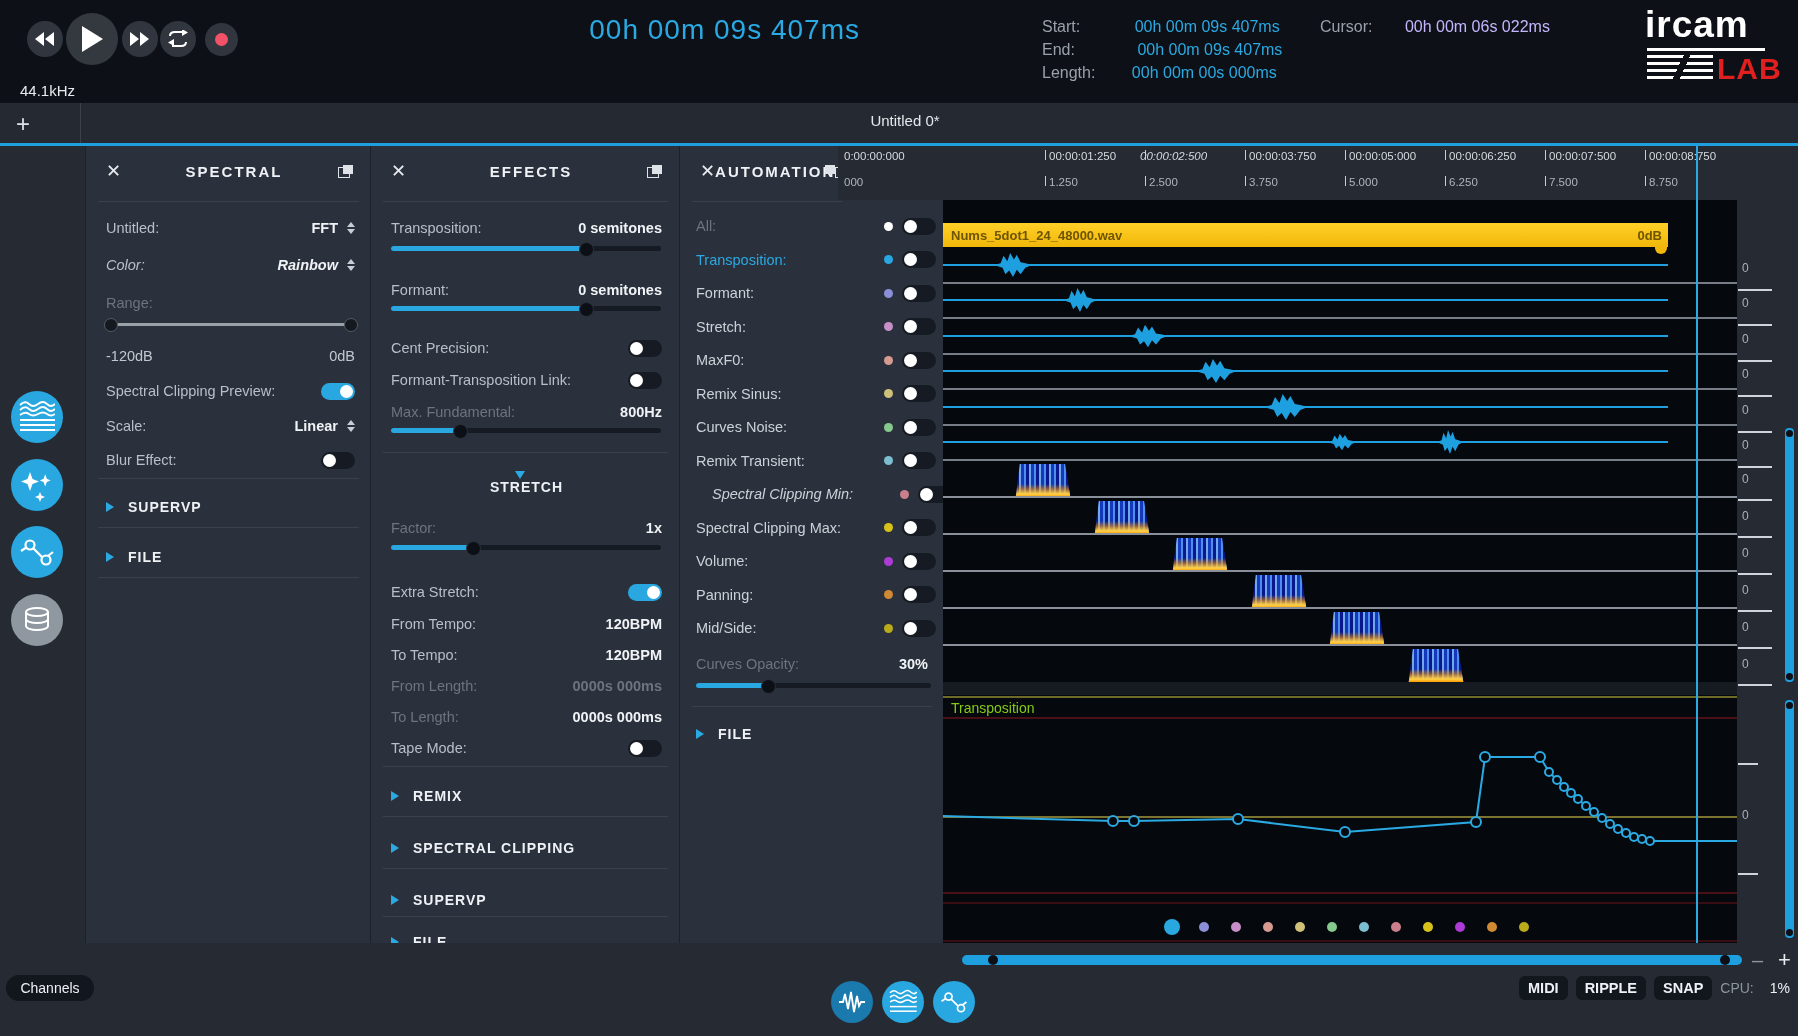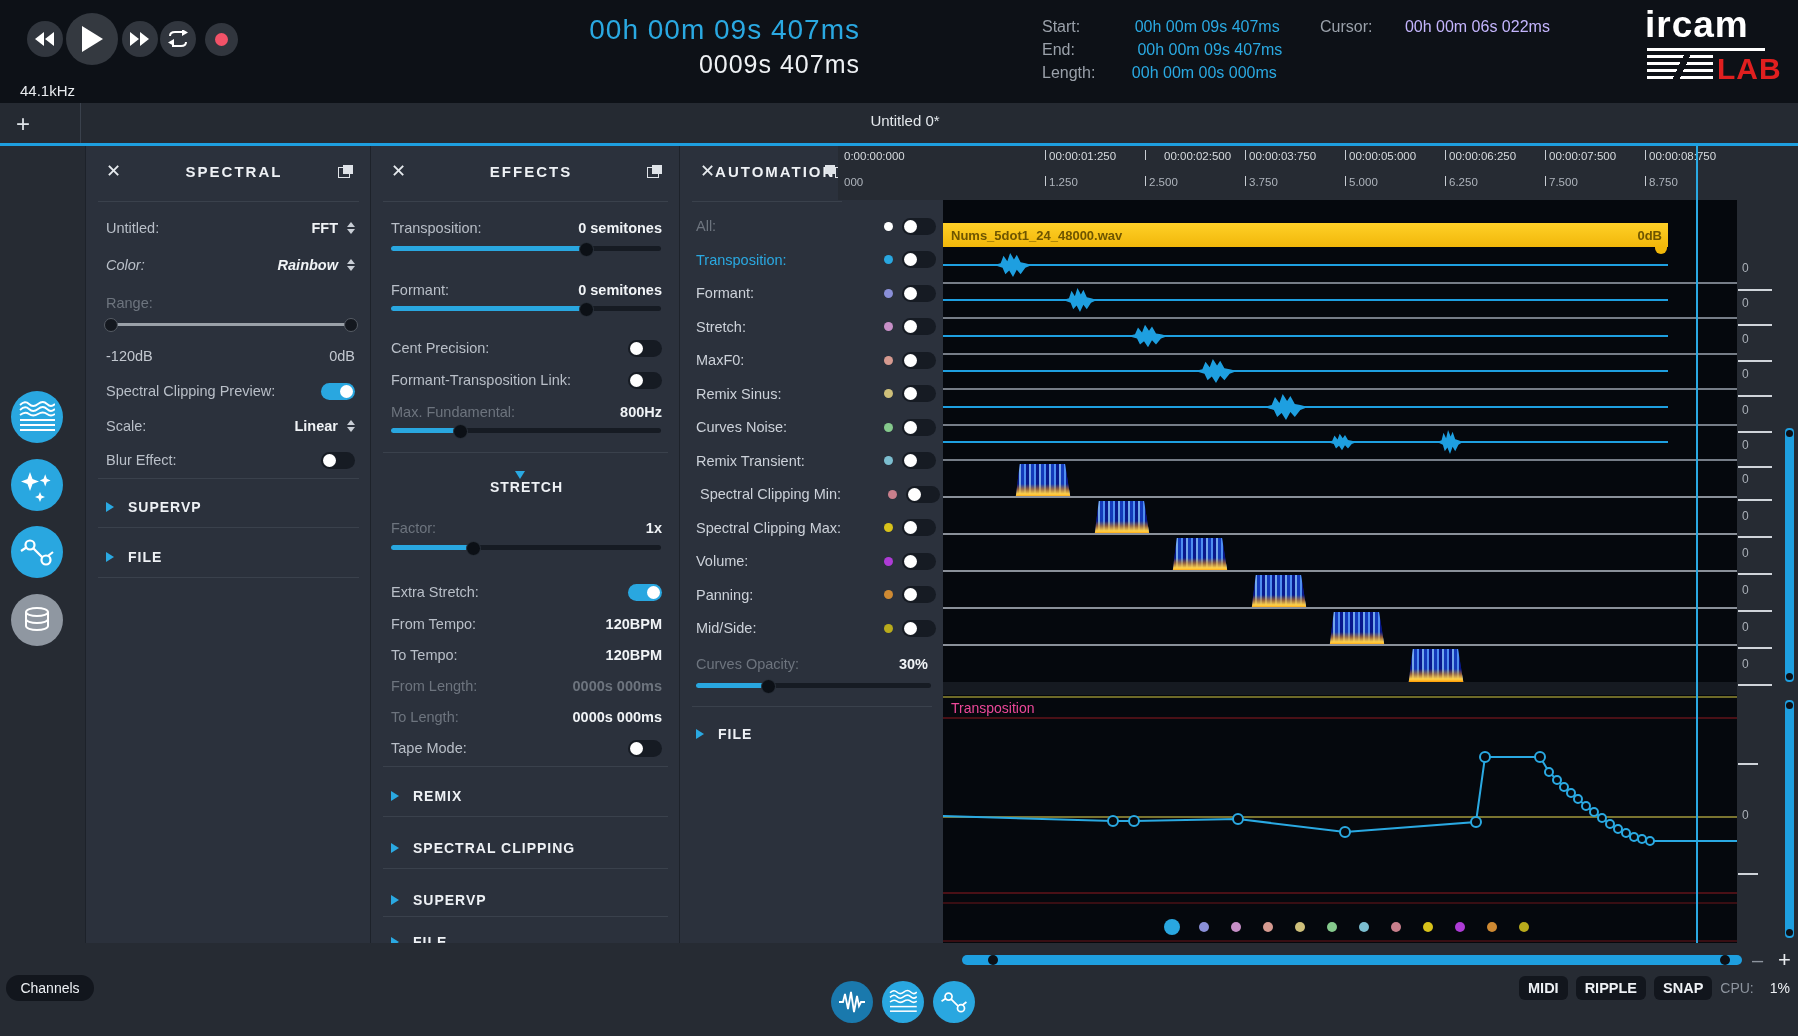--- a/index.html
+++ b/index.html
@@ -81,21 +81,21 @@
   .lane-sep{position:absolute;left:943px;width:794px;height:2px;background:#767d87;}
   .gut0{position:absolute;left:1742px;font-size:12px;color:#aab0b8;}
   .guttick{position:absolute;left:1738px;width:34px;height:2px;background:#cfd4da;}
   .burst{position:absolute;z-index:4;}
   .patch{position:absolute;width:58px;height:33px;clip-path:polygon(10% 0,88% 0,97% 100%,3% 100%);
     background:
      linear-gradient(to top,#ff9a00 0,#ffd24a 3px,rgba(255,150,0,.55) 8px,rgba(255,120,0,0) 13px),
      repeating-linear-gradient(90deg,rgba(90,160,255,.85) 0 2px,rgba(8,24,140,.95) 2px 5px,rgba(140,200,255,.8) 5px 7px,rgba(20,60,190,.9) 7px 10px),
      linear-gradient(#0d2bb0,#091253);}
   #gapstrip{left:943px;top:682px;width:794px;height:13px;background:#161a21;}
-  #autolabel{left:951px;top:700px;font-size:14px;color:#ec4899;z-index:6;}
+  #autolabel{left:951px;top:700px;font-size:14px;color:#84cc16;z-index:6;}
   #playhead{left:1696px;top:146px;width:2px;height:797px;background:#2aa9e2;z-index:30;}
   .vsb{position:absolute;left:1785px;width:9px;border-radius:4px;background:#1e9fe0;z-index:8;}
   .vsb .k{position:absolute;left:1px;width:7px;height:7px;border-radius:50%;background:#0c1016;}
   
   #bottombar{left:0;top:943px;width:1798px;height:93px;background:#262b33;}
   #hscroll{left:962px;top:955px;width:780px;height:10px;border-radius:5px;background:#1e9fe0;}
   .hk{position:absolute;top:1.5px;width:10px;height:10px;border-radius:50%;background:#0c1016;}
   #zoom-minus{left:1752px;top:949px;font-size:20px;color:#8d949e;}
   #zoom-plus{left:1778px;top:947px;font-size:22px;color:#e8ebee;}
   .pill{position:absolute;background:#12161d;border-radius:14px;color:#eef1f5;font-size:14px;
@@ -136,21 +136,20 @@
       <polygon points="15,-1 21,2.5 15,6" fill="#fff"></polygon>
       <path d="M19 12 C19 15 17 16 14 16 H5" fill="none" stroke="#fff" stroke-width="2"></path>
       <polygon points="7,9 1,12.5 7,16" fill="#fff"></polygon>
     </svg>
   </div>
   <div class="abs tbtn" style="left:205px;top:23px;width:33px;height:33px;">
     <div style="width:13px;height:13px;border-radius:50%;background:#f25268;"></div>
   </div>
   <div class="abs" id="samplerate">44.1kHz</div>
   <div class="abs" id="time-main">00h 00m 09s 407ms</div>
-  <div class="abs" id="time-sec">0009s 407ms</div>
 
   <div class="abs selrow" style="left:1042px;top:18px;">
     <span class="lab">Start:</span>
     <span class="val" style="margin-left:50px;">00h 00m 09s 407ms</span>
   </div>
   <div class="abs selrow" style="left:1042px;top:41px;">
     <span class="lab">End:</span>
     <span class="val" style="margin-left:58px;">00h 00m 09s 407ms</span>
   </div>
   <div class="abs selrow" style="left:1042px;top:64px;">
@@ -480,21 +479,21 @@
         </div>
       </div>
       <div class="prow" style="left: 16px; top: 302.5px; width: 240px;">
         <span class="lab" style="color: rgb(204, 209, 217);">Remix Transient:</span>
         <div class="sp"></div>
         <div class="dot" style="width: 9px; height: 9px; background: rgb(124, 190, 208); margin-right: 9px;"></div>
         <div class="tg">
           <div class="knob"></div>
         </div>
       </div>
-      <div class="prow" style="left: 20px; top: 336px; width: 240px;">
+      <div class="prow" style="left: 32px; top: 336px; width: 240px; font-style: italic;">
         <span class="lab" style="color: rgb(204, 209, 217);">Spectral Clipping Min:</span>
         <div class="sp"></div>
         <div class="dot" style="width: 9px; height: 9px; background: rgb(201, 127, 140); margin-right: 9px;"></div>
         <div class="tg">
           <div class="knob"></div>
         </div>
       </div>
       <div class="prow" style="left: 16px; top: 369.5px; width: 240px;">
         <span class="lab" style="color: rgb(204, 209, 217);">Spectral Clipping Max:</span>
         <div class="sp"></div>
@@ -547,21 +546,21 @@
   <div class="abs" id="trackblack"></div>
   <div class="abs" id="ruler">
       <div class="rt" style="left: 6px; top: 4px;">0:00:00:000</div>
       <div class="rt2" style="left: 6px; top: 30px;">000</div>
       <div class="rtick" style="left: 207px; top: 4px;"></div>
       <div class="rtick" style="left: 207px; top: 30px;"></div>
       <div class="rt" style="left: 211px; top: 4px;">00:00:01:250</div>
       <div class="rt2" style="left: 211px; top: 30px;">1.250</div>
       <div class="rtick" style="left: 307px; top: 4px;"></div>
       <div class="rtick" style="left: 307px; top: 30px;"></div>
-      <div class="rt" style="left: 326px; top: 4px;">00:00:02:500</div>
+      <div class="rt" style="left: 302px; top: 4px; font-style: italic;">00:00:02:500</div>
       <div class="rt2" style="left: 311px; top: 30px;">2.500</div>
       <div class="rtick" style="left: 407px; top: 4px;"></div>
       <div class="rtick" style="left: 407px; top: 30px;"></div>
       <div class="rt" style="left: 411px; top: 4px;">00:00:03:750</div>
       <div class="rt2" style="left: 411px; top: 30px;">3.750</div>
       <div class="rtick" style="left: 507px; top: 4px;"></div>
       <div class="rtick" style="left: 507px; top: 30px;"></div>
       <div class="rt" style="left: 511px; top: 4px;">00:00:05:000</div>
       <div class="rt2" style="left: 511px; top: 30px;">5.000</div>
       <div class="rtick" style="left: 607px; top: 4px;"></div>

